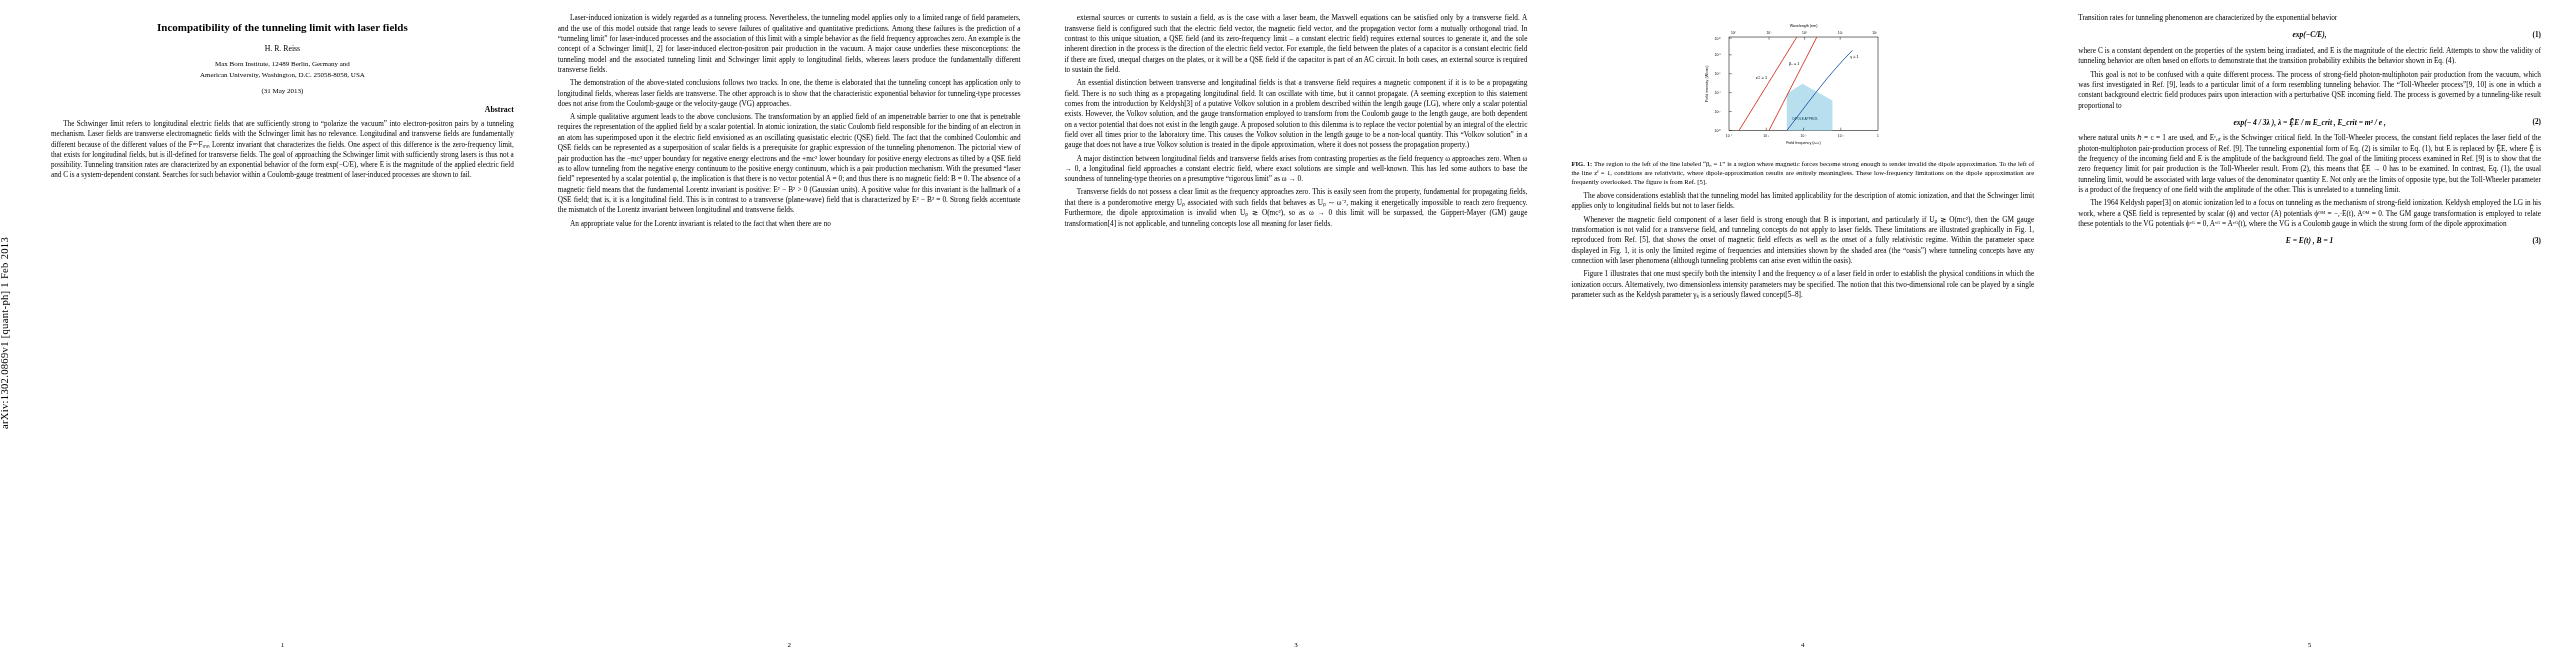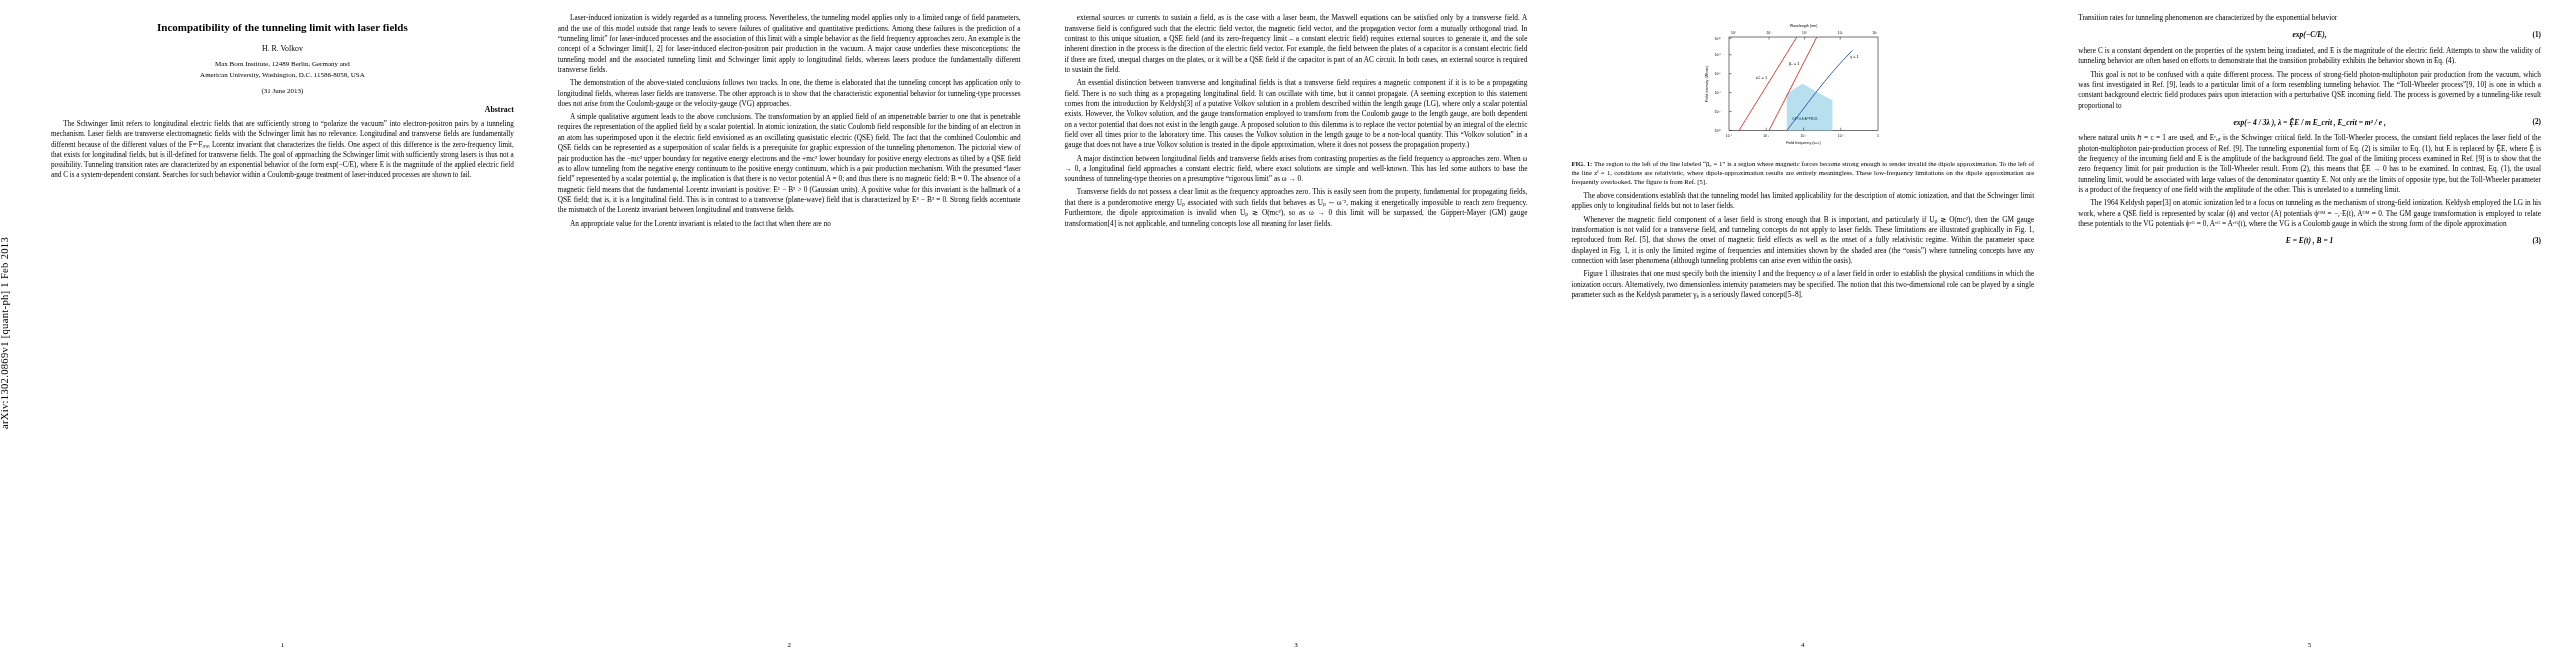--- a/index.html
+++ b/index.html
@@ -142,24 +142,24 @@
 <body>
 
 <div class="page">
 
   <div class="arxiv-stamp">arXiv:1302.0869v1  [quant-ph]  1 Feb 2013</div>
 
   <div class="columns">
 
     <div class="col">
       <div class="title">Incompatibility of the tunneling limit with laser fields</div>
-      <div class="author">H. R. Volkov</div>
+      <div class="author">H. R. Reiss</div>
       <div class="affil">Max Born Institute, 12489 Berlin, Germany and</div>
-      <div class="affil">American University, Washington, D.C. 11586-8058, USA</div>
-      <div class="date">(31 June 2013)</div>
+      <div class="affil">American University, Washington, D.C. 25058-8058, USA</div>
+      <div class="date">(31 May 2013)</div>
       <div class="abs-head">Abstract</div>
       <div class="abstract">
         <p>The Schwinger limit refers to longitudinal electric fields that are sufficiently strong to “polarize the vacuum” into electron-positron pairs by a tunneling mechanism. Laser fields are transverse electromagnetic fields with the Schwinger limit has no relevance. Longitudinal and transverse fields are fundamentally different because of the different values of the FᵐᵛFₘₙ Lorentz invariant that characterizes the fields. One aspect of this difference is the zero-frequency limit, that exists for longitudinal fields, but is ill-defined for transverse fields. The goal of approaching the Schwinger limit with sufficiently strong lasers is thus not a possibility. Tunneling transition rates are characterized by an exponential behavior of the form exp(−C/E), where E is the magnitude of the applied electric field and C is a system-dependent constant. Searches for such behavior within a Coulomb-gauge treatment of laser-induced processes are shown to fail.</p>
       </div>
       <div class="pagenum">1</div>
     </div>
 
     <div class="col">
       <p>Laser-induced ionization is widely regarded as a tunneling process. Nevertheless, the tunneling model applies only to a limited range of field parameters, and the use of this model outside that range leads to severe failures of qualitative and quantitative predictions. Among these failures is the prediction of a “tunneling limit” for laser-induced processes and the association of this limit with a simple behavior as the field frequency approaches zero. An example is the concept of a Schwinger limit[1, 2] for laser-induced electron-positron pair production in the vacuum. A major cause underlies these misconceptions: the tunneling model and the associated tunneling limit and Schwinger limit apply to longitudinal fields, whereas lasers produce the fundamentally different transverse fields.</p>
       <p>The demonstration of the above-stated conclusions follows two tracks. In one, the theme is elaborated that the tunneling concept has application only to longitudinal fields, whereas laser fields are transverse. The other approach is to show that the characteristic exponential behavior for tunneling-type processes does not arise from the Coulomb-gauge or the velocity-gauge (VG) approaches.</p>

